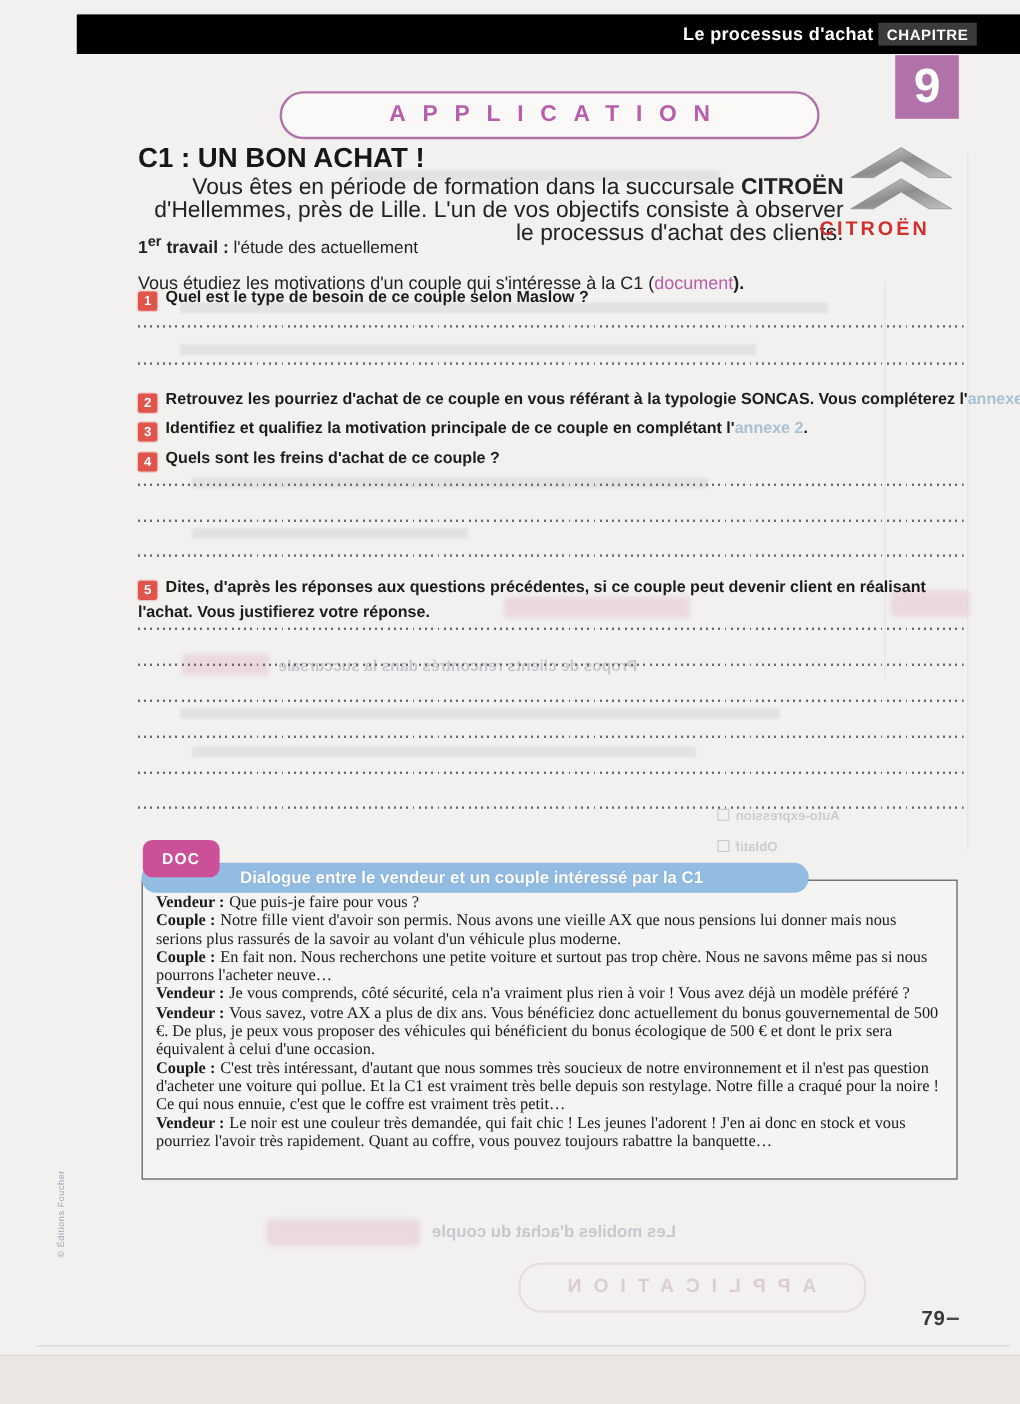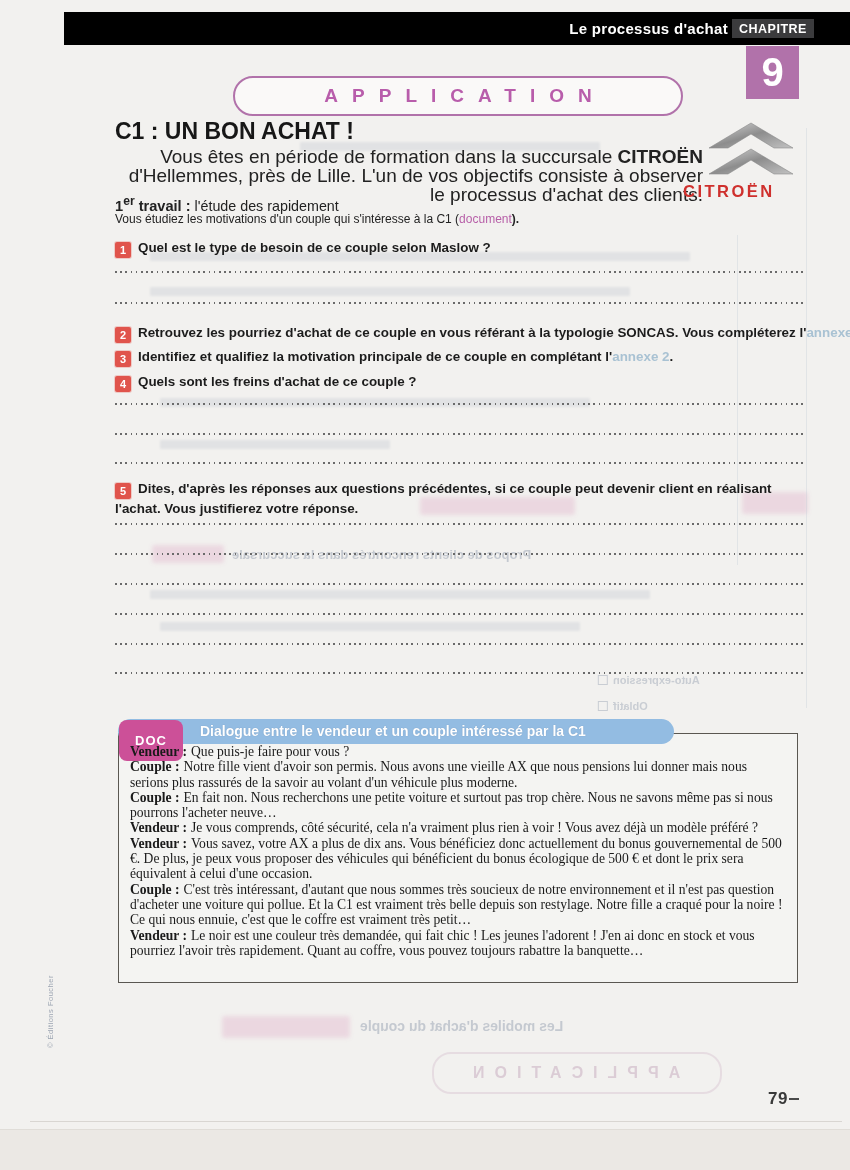--- a/index.html
+++ b/index.html
@@ -13,38 +13,38 @@
   .chap-num{left:746px;top:46px;width:53px;height:53px;background:#b172aa;color:#fff;
     font-size:40px;font-weight:bold;display:flex;align-items:center;justify-content:center;}
   .app-pill{left:233px;top:76px;width:446px;height:36px;border:2px solid #b172aa;border-radius:20px;
     background:#faf9f8;display:flex;align-items:center;justify-content:center;}
   .app-pill span{color:#b85dab;font-weight:bold;font-size:19px;letter-spacing:14px;padding-left:14px;}
   
   .c1-title{left:115px;top:118px;font-size:23px;font-weight:bold;color:#171717;}
   .intro{left:115px;top:147px;width:588px;font-size:19px;line-height:19px;color:#222;text-align:right;}
   .work{left:115px;top:194px;font-size:14.3px;color:#222;}
   .work b{font-size:14.6px;}
-  .subtitle{left:115px;top:212px;font-size:12px;color:#222;}
+  .subtitle{left:115px;top:228px;font-size:15px;color:#222;}
   .doc-link{color:#b75fa8;}
   
   .chevrons{left:703px;top:121px;}
   .citroen-word{left:683px;top:182px;color:#cf302d;font-weight:bold;font-size:16.5px;letter-spacing:2.5px;}
   
   .q{left:115px;width:692px;font-size:13.4px;font-weight:bold;color:#1c1c1c;line-height:19px;}
   .nowrap{white-space:nowrap;}
   .qnum{display:inline-block;width:16px;height:16px;background:#e0544c;color:#fff;border-radius:2px;
     font-size:11px;font-weight:bold;text-align:center;line-height:16px;margin-right:7px;
     vertical-align:-2px;box-shadow:0 0 0 1px #eecac6;}
   .annexe{color:#a9c2d3;}
   .dotline{left:115px;width:688px;height:2px;
     background:repeating-linear-gradient(90deg,#6a6a6a 0 1.6px,transparent 1.6px 5.2px);}
   
   .doc-box{left:118px;top:733px;width:678px;height:248px;border:1.5px solid #5a5751;background:rgba(250,250,249,.35);}
   .doc-pill{left:118px;top:719px;width:556px;height:25px;background:#93bce2;border-radius:13px;}
-  .doc-badge{left:119px;top:720px;width:64px;height:41px;background:#cc5098;border-radius:8px;color:#fff;
+  .doc-badge{left:119px;top:700px;width:64px;height:31px;background:#cc5098;border-radius:8px;color:#fff;
     font-size:13px;font-weight:bold;display:flex;align-items:center;justify-content:center;letter-spacing:1px;}
   .doc-title{left:200px;top:719px;height:25px;line-height:25px;color:#fff;font-size:14px;font-weight:bold;
     text-shadow:0 0 1px rgba(90,120,160,.6);}
   .dialogue{left:130px;top:744px;width:654px;font-family:"Liberation Serif",serif;
     font-size:13.6px;line-height:15.3px;color:#1a1a1a;}
   .dlg{margin:0;}
   .dlg b{margin-right:4px;}
   
   .pageno{left:768px;top:1089px;font-size:17px;font-weight:bold;color:#3a3a3a;letter-spacing:.5px;}
   .pageno:after{content:"";display:inline-block;width:10px;height:2px;background:#4a4a4a;vertical-align:4px;margin-left:1px;}
@@ -96,21 +96,21 @@
 <div class="abs chap-num">9</div>
 
 <div class="abs app-pill">
   <span>APPLICATION</span>
 </div>
 
 <div class="abs c1-title">C1 : UN BON ACHAT !</div>
 
 <div class="abs intro"><span>Vous êtes en période de formation dans la succursale </span><b>CITROËN</b><span> d'Hellemmes, près de Lille. L'un de vos objectifs consiste à observer le processus d'achat des clients.</span></div>
 
-<div class="abs work"><b><span>1</span><sup>er</sup><span> travail :</span></b><span> l'étude des rapidement</span></div>
+<div class="abs work"><b><span>1</span><sup>er</sup><span> travail :</span></b><span> l'étude des actuellement</span></div>
 
 <div class="abs subtitle"><span>Vous étudiez les motivations d'un couple qui s'intéresse à la C1 (</span><span class="doc-link">document</span><b>).</b></div>
 
 <div class="abs chevrons">
   <svg width="96" height="60" viewBox="0 0 96 60">
     <defs>
       <linearGradient id="g" x1="0" y1="0" x2="1" y2="1">
         <stop offset="0" stop-color="#dcdcdc"></stop>
           <stop offset=".5" stop-color="#8d8d8d"></stop>
           <stop offset="1" stop-color="#c2c2c2"></stop>

